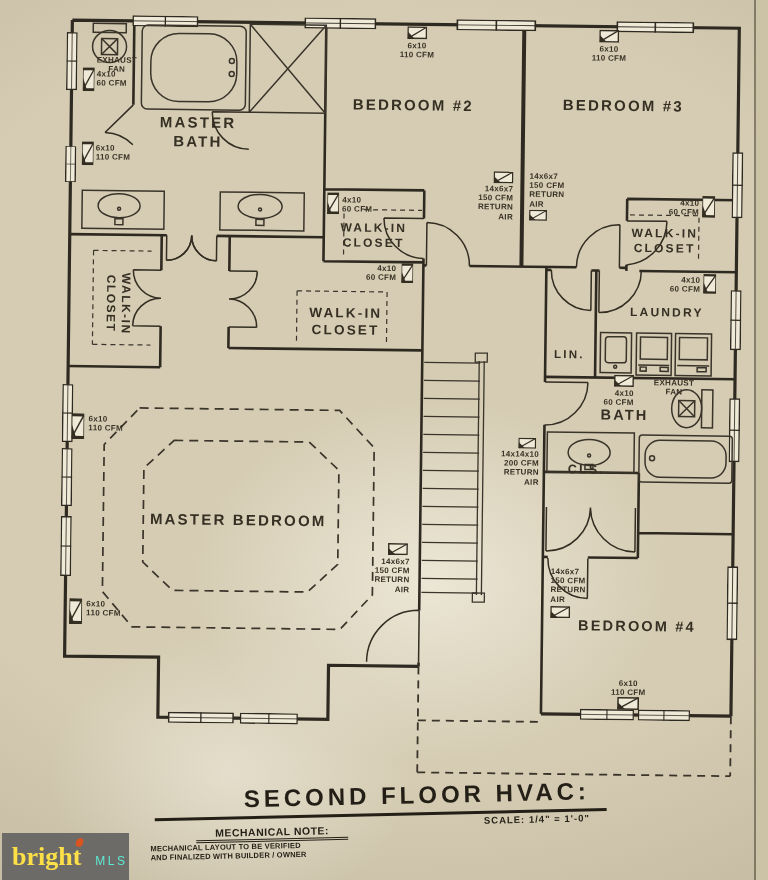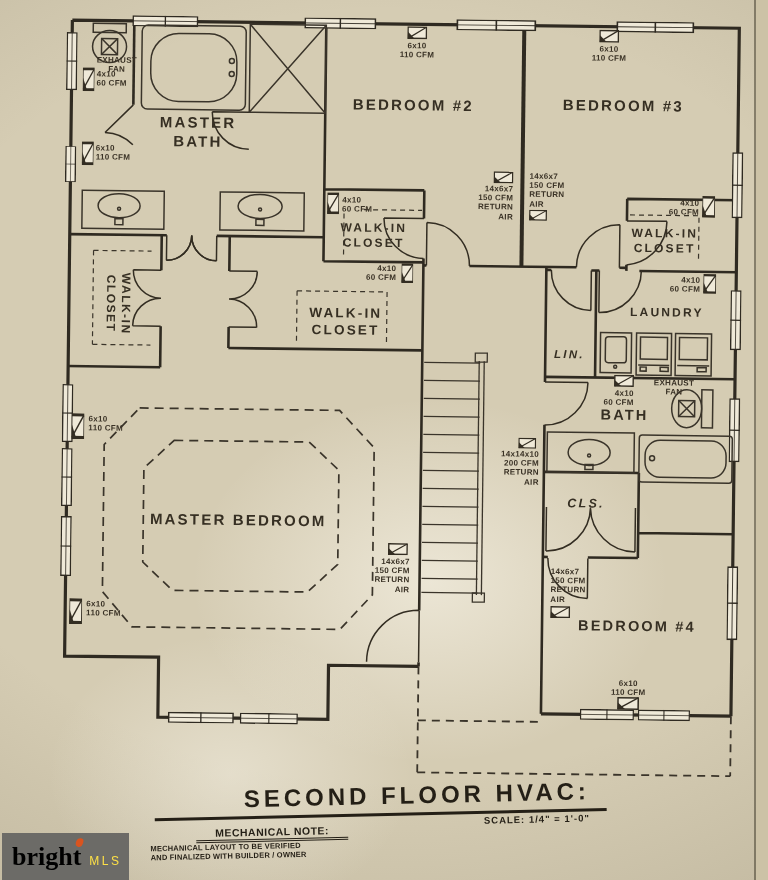--- a/index.html
+++ b/index.html
@@ -24,25 +24,25 @@
     font-size:24px;font-weight:700;letter-spacing:4px;white-space:nowrap;}
   .tb-underline{position:absolute;left:155px;top:31px;width:452px;height:3px;background:#241f16;}
   .tb-scale{position:absolute;left:462px;top:35px;width:150px;text-align:center;
     font-size:9.5px;font-weight:700;letter-spacing:1px;}
   .tb-note-h{position:absolute;left:196px;top:41px;width:152px;text-align:center;
     font-size:10.5px;font-weight:700;letter-spacing:.5px;border-bottom:3px double #241f16;padding-bottom:1px;}
   .tb-note{position:absolute;left:150px;width:210px;font-size:7.5px;font-weight:700;
     letter-spacing:.2px;line-height:1.25;}
   .watermark{position:absolute;left:2px;top:833px;width:127px;height:47px;
     background:rgba(104,103,100,.96);display:flex;align-items:center;padding-left:10px;box-sizing:border-box;}
-  .wm-brand{position:relative;color:#000000;font-size:26px;font-weight:700;
+  .wm-brand{position:relative;color:#fde047;font-size:26px;font-weight:700;
     font-family:"Liberation Serif",serif;letter-spacing:0;}
   .wm-accent{position:absolute;right:-2px;top:-4px;width:7px;height:9px;
     background:#d9541f;border-radius:60% 40% 50% 50%;transform:rotate(18deg);}
-  .wm-suffix{color:#fde047;font-size:12px;letter-spacing:2.5px;margin-left:8px;margin-top:9px;font-weight:400;}
+  .wm-suffix{color:#5eead4;font-size:12px;letter-spacing:2.5px;margin-left:14px;margin-top:9px;font-weight:400;}
   .page-edge{position:absolute;right:12px;top:0;width:2px;height:880px;background:rgba(70,64,48,.55);}
   .page-strip{position:absolute;right:0;top:0;width:12px;height:880px;background:#ccc2a6;}
 </style>
 </head>
 <body>
 
 <div class="sheet">
  <div class="page-strip"></div>
  <div class="page-edge"></div>
 
@@ -243,23 +243,23 @@
   <div class="room" style="left:540px;top:94px;width:160px;font-size:15px;">BEDROOM #3</div>
   <div class="room" style="left:322px;top:221px;width:100px;font-size:12px;">WALK-IN
 CLOSET</div>
   <div class="room" style="left:613px;top:223px;width:100px;font-size:12px;">WALK-IN
 CLOSET</div>
   <div class="room rot90" style="left:86px;top:292px;width:62px;font-size:12px;">WALK-IN
 CLOSET</div>
   <div class="room" style="left:290px;top:306px;width:110px;font-size:13.5px;">WALK-IN
 CLOSET</div>
   <div class="room" style="left:606px;top:302px;width:120px;font-size:12px;">LAUNDRY</div>
-  <div class="room" style="left:545px;top:345px;width:48px;font-size:11.5px;font-style:italic;">LIN.</div>
+  <div class="room" style="left:545px;top:345px;width:48px;font-size:11.5px;">LIN.</div>
   <div class="room" style="left:585px;top:403px;width:80px;font-size:14.5px;">BATH</div>
-  <div class="room" style="left:555px;top:494px;width:65px;font-size:12.5px;font-style:italic;">CLS.</div>
+  <div class="room" style="left:555px;top:460px;width:65px;font-size:12.5px;">CLS.</div>
   <div class="room" style="left:140px;top:513px;width:200px;font-size:15px;">MASTER BEDROOM</div>
   <div class="room" style="left:560px;top:614px;width:160px;font-size:14.5px;">BEDROOM #4</div>
 
   <div class="ann c" style="left:84px;top:59px;width:58px;">EXHAUST
 FAN</div>
   <div class="ann c" style="left:646px;top:375px;width:56px;">EXHAUST
 FAN</div>
 
   <div class="ann" style="left:93px;top:73px;width:50px;">4x10
 60 CFM</div>

